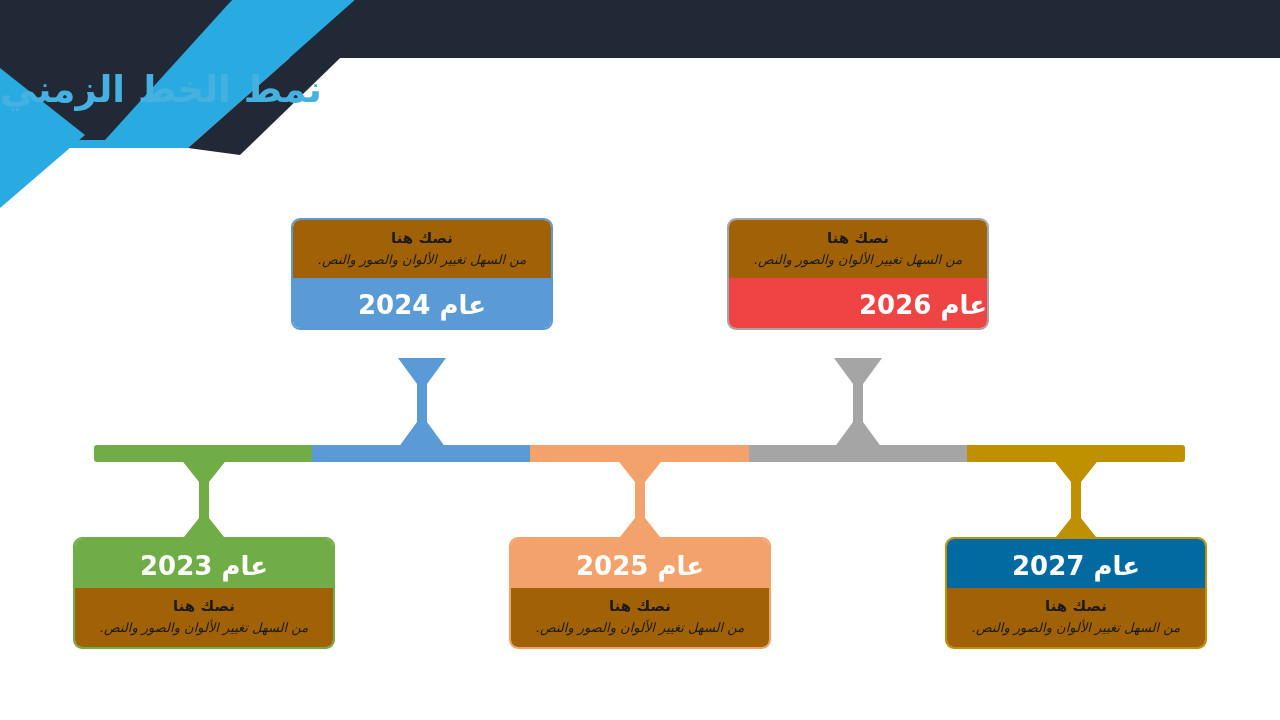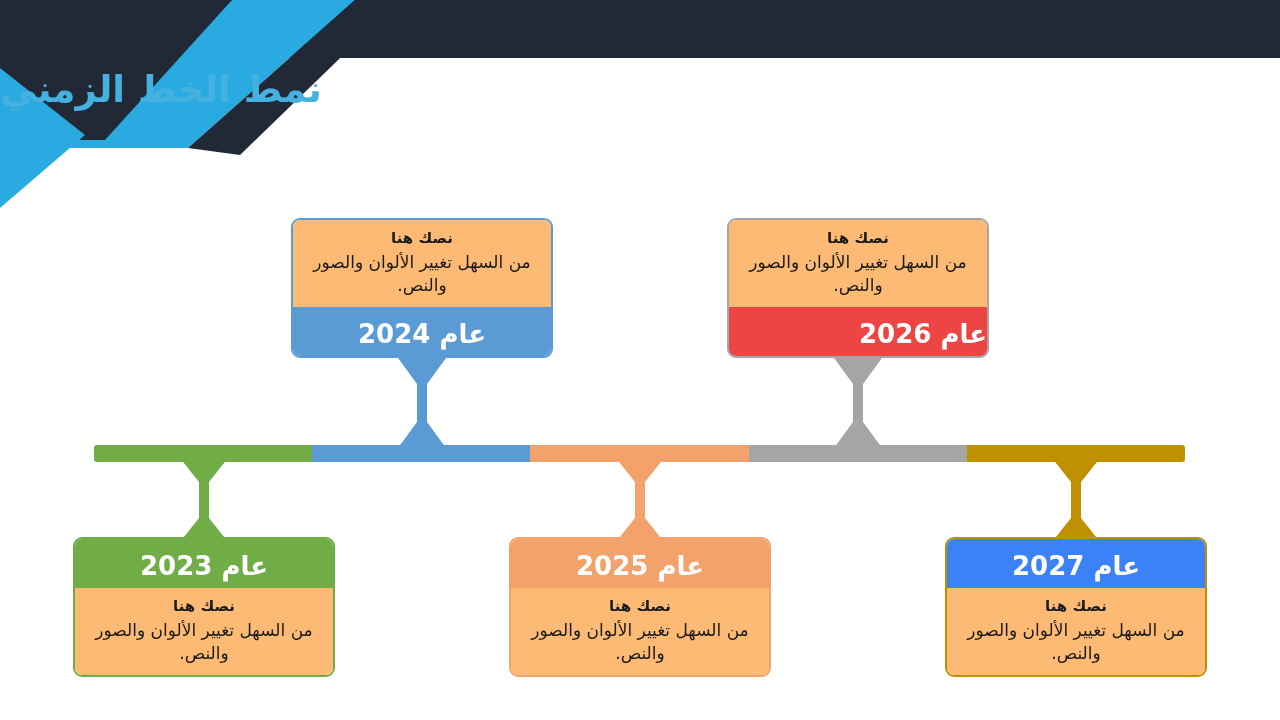--- a/index.html
+++ b/index.html
@@ -66,36 +66,37 @@
   .card-year {
     text-align: center;
     color: #ffffff;
     font-weight: bold;
     font-size: 26px;
     direction: rtl;
     line-height: 1.05;
     padding: 14px 0 8px 0;
   }
   .card-body {
-    background: #fdba74;
+    background: #a16207;
     direction: rtl;
     text-align: center;
     padding: 9px 14px 10px 14px;
   }
   .card-head {
     font-size: 15px;
     font-weight: bold;
     color: #1a1a1a;
     line-height: 1.25;
     margin-bottom: 3px;
   }
   .card-text {
-    font-size: 17px;
+    font-size: 13px;
     color: #1a1a1a;
     line-height: 1.35;
+    font-style: italic;
   }
 
   
   .card.top { border: 2px solid; }
   .card.bottom { border: 2px solid; }
 </style>
 </head>
 <body>
 
 <svg class="deco" viewBox="0 0 1280 230" width="1280" height="230">
@@ -164,18 +165,18 @@
 
 <div class="card bottom" style="left:509px; top:537px; width:262px; border-color:#F4A26B;">
   <div class="card-year" style="background:#F4A26B;">عام 2025</div>
   <div class="card-body">
     <div class="card-head">نصك هنا</div>
     <div class="card-text">من السهل تغيير الألوان والصور والنص.</div>
   </div>
 </div>
 
 <div class="card bottom" style="left:945px; top:537px; width:262px; border-color:#BF9000;">
-  <div class="card-year" style="background:#3b82f6;">عام 2027</div>
+  <div class="card-year" style="background:#0369a1;">عام 2027</div>
   <div class="card-body">
     <div class="card-head">نصك هنا</div>
     <div class="card-text">من السهل تغيير الألوان والصور والنص.</div>
   </div>
 </div>
 
 </body></html>

